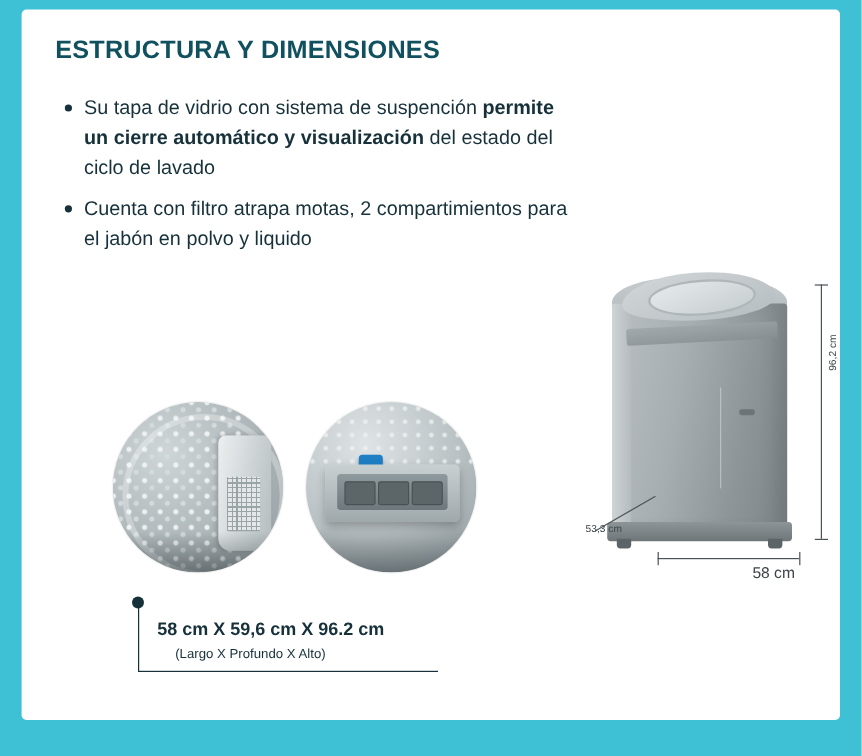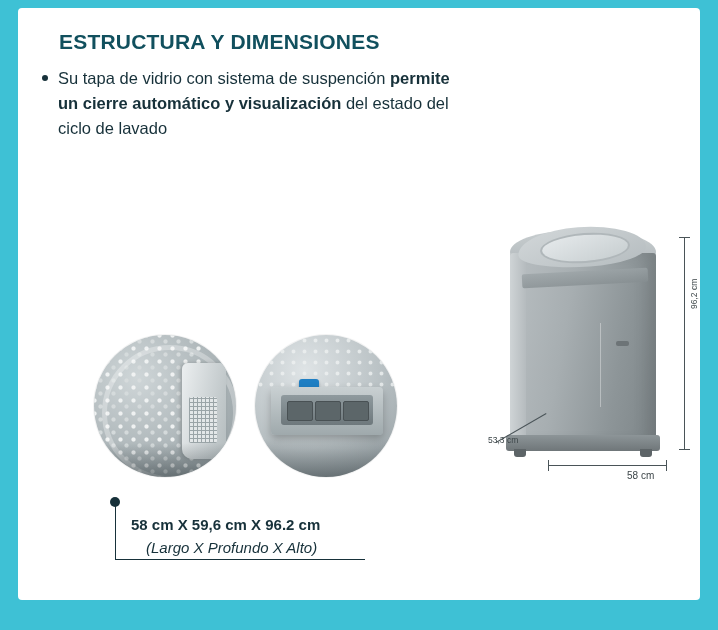--- a/index.html
+++ b/index.html
@@ -30,30 +30,29 @@
 
   
   .title {
     position: absolute;
     left: 28px;
     top: 22px;
     font-size: 21px;
     font-weight: bold;
     color: #11505e;
     letter-spacing: 0.2px;
-    margin-left: 13px;
   }
 
   
   .bullets {
     position: absolute;
     left: 16px;
     top: 58px;
     width: 415px;
-    margin: 0;
+    margin: 12px;
     padding: 0 0 0 24px;
     list-style: none;
     color: #1a1a1a;
   }
   .bullets li {
     position: relative;
     font-size: 16.5px;
     line-height: 25px;
     margin-bottom: 9px;
     color: #17313a;
@@ -227,23 +226,22 @@
     top: 508px;
     font-size: 15px;
     font-weight: bold;
     color: #17313a;
     text-align: center;
   }
   .caption-sub {
     position: absolute;
     left: 128px;
     top: 531px;
-    font-size: 15px;
+    font-size: 11px;
     color: #17313a;
-    font-style: italic;
   }
 
   
   .washer-wrap {
     position: absolute;
     left: 470px;
     top: 215px;
     width: 215px;
     height: 260px;
   }
@@ -380,21 +378,21 @@
     font-size: 8.5px;
     color: #3c4548;
     transform: rotate(-90deg);
     transform-origin: left top;
     white-space: nowrap;
   }
   .label-w {
     position: absolute;
     left: 95px;
     top: 247px;
-    font-size: 10px;
+    font-size: 13px;
     color: #3c4548;
     white-space: nowrap;
     padding-left: 44px;
   }
   .label-d {
     position: absolute;
     left: 0px;
     top: 212px;
     font-size: 8.5px;
     color: #3c4548;
@@ -405,20 +403,23 @@
 <body>
 
 <div class="page">
   <div class="card">
 
     <div class="title">ESTRUCTURA Y DIMENSIONES</div>
 
     <ul class="bullets">
       <li>
         <span>Su tapa de vidrio con sistema de suspención </span><b>permite un cierre automático y visualización</b><span> del estado del ciclo de lavado</span>
+      </li>
+      <li>
+        <span>Cuenta con filtro atrapa motas, 2 compartimientos para el jabón en polvo y liquido</span>
       </li>
     </ul>
 
     <div class="circle" id="circle-drum">
       <div class="drum-bg"></div>
       <div class="drum-dimples"></div>
       <div class="drum-arc"></div>
       <div class="drum-filter">
         <div class="drum-filter-grid"></div>
       </div>

